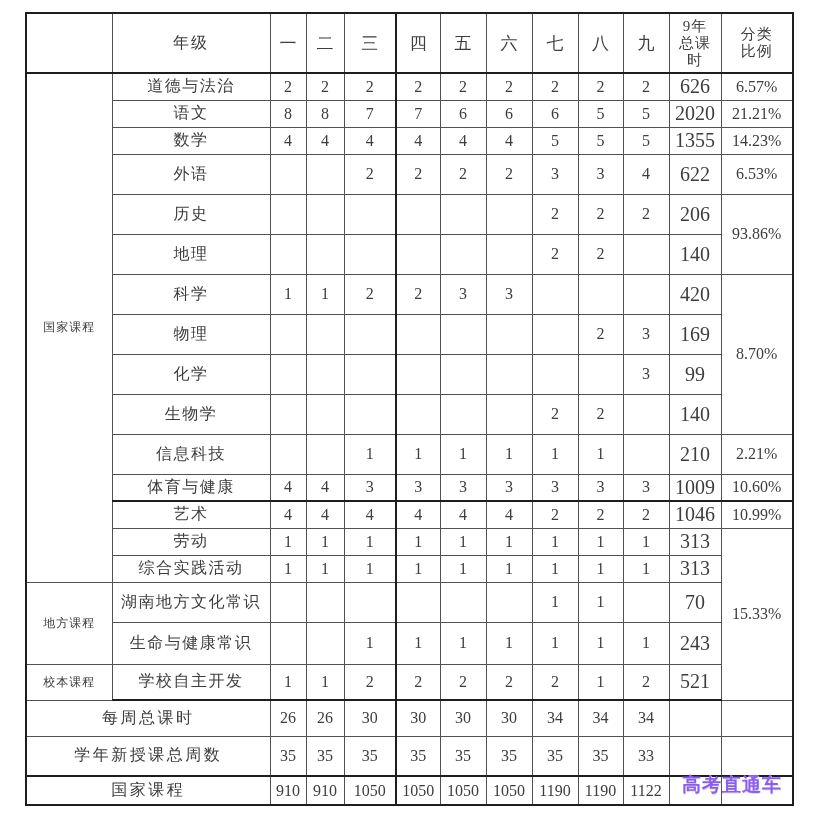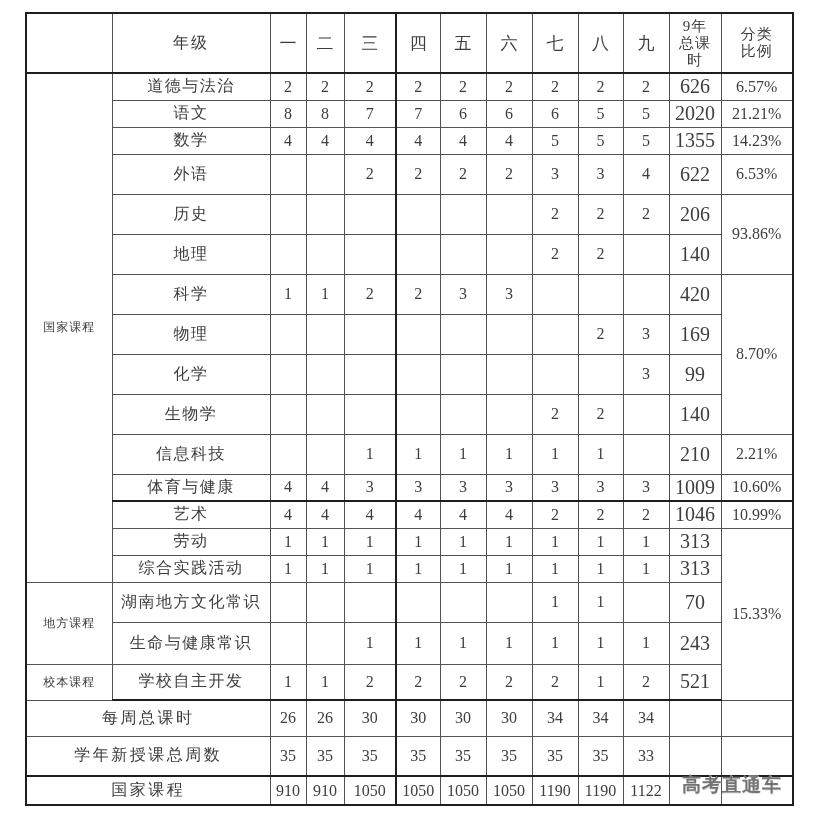--- a/index.html
+++ b/index.html
@@ -41,21 +41,21 @@
   .bl2 { border-left-width: 2px !important; border-left-color: #1e1e1e !important; }
   .watermark {
     position: absolute;
     left: 663px;
     top: 772px;
     width: 138px;
     text-align: center;
     font-size: 19px;
     font-weight: bold;
     letter-spacing: 1px;
-    color: #737373;
+    color: #8b5cf6;
     text-shadow: 0.5px 0.5px 0 #e2e2e2;
   }
 </style>
 </head>
 <body>
 
 <div class="page">
   <table class="curriculum" id="curriculum-table">
       <colgroup>
         <col style="width: 86px;">

